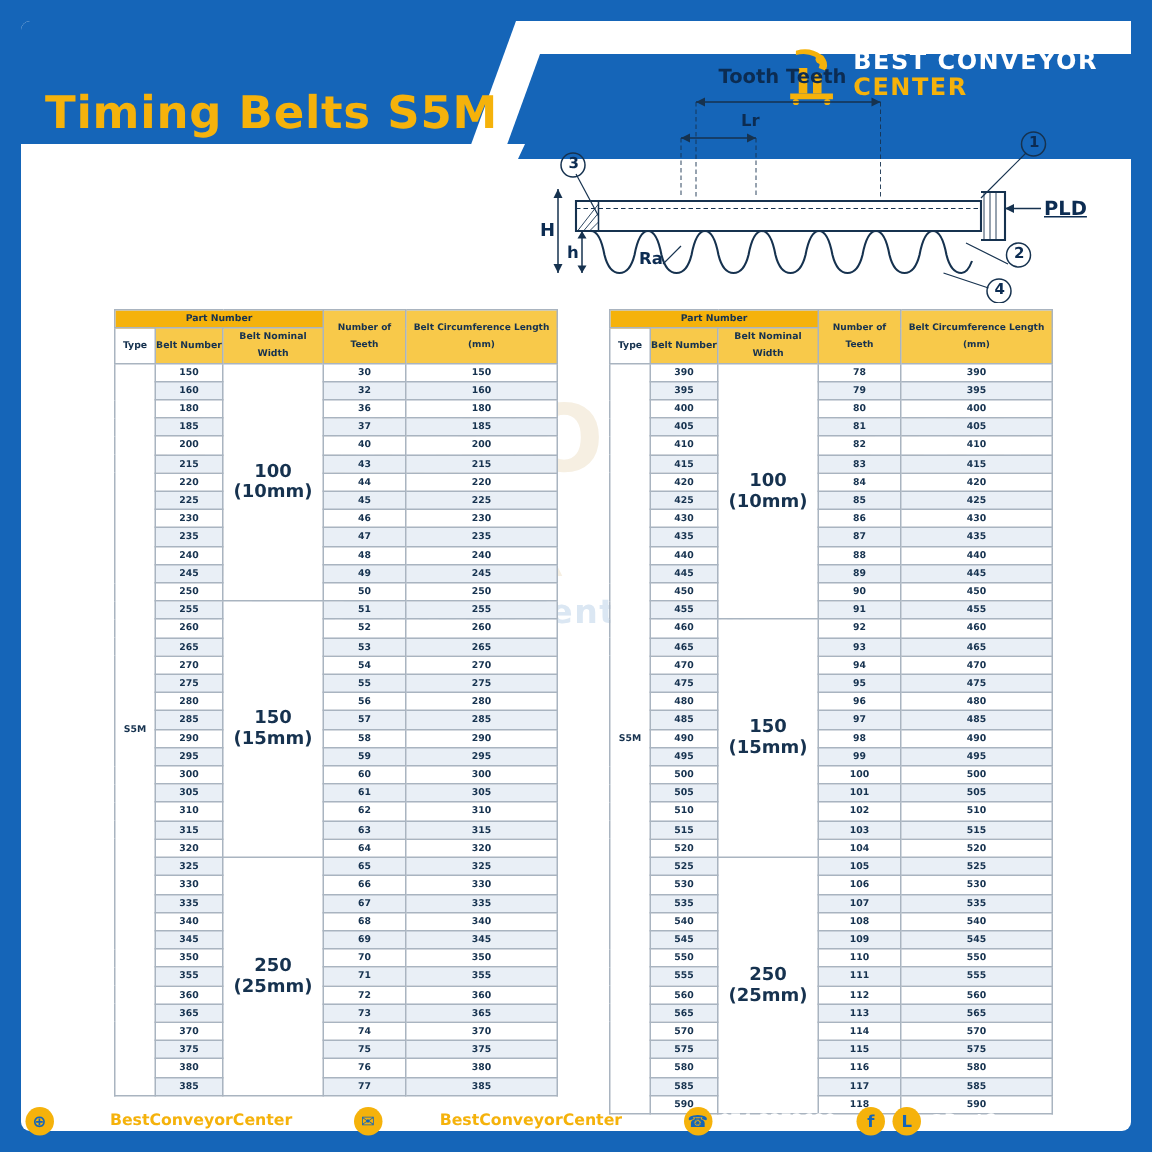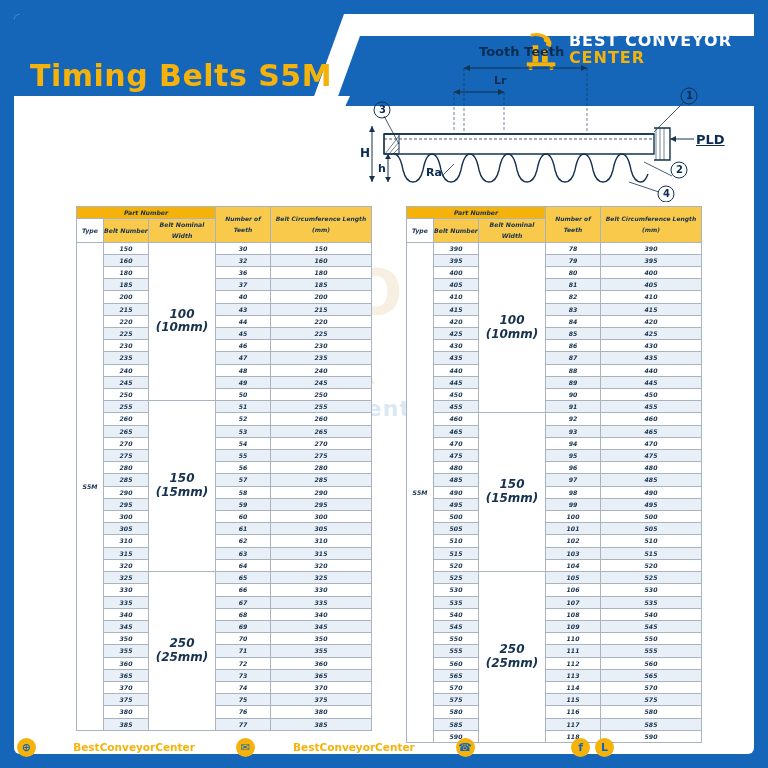--- a/index.html
+++ b/index.html
@@ -93,21 +93,21 @@
   .wm-line3{
     position:absolute;left:20px;top:150px;
     font-size:22px;font-weight:bold;color:#dbe7f3;letter-spacing:1px;
     font-family:"DejaVu Sans",sans-serif;white-space:nowrap;
   }
   .wm-gear{
     position:absolute;left:130px;top:22px;opacity:.5;
   }
 
   
-  .tbl-wrap{position:absolute;top:192px;font-style:italic;}
+  .tbl-wrap{position:absolute;top:192px;}
   .tbl-left{left:62px;}
   .tbl-right{left:392px;}
   table.spec{
     border-collapse:collapse;
     font-family:"DejaVu Sans",sans-serif;
     background:transparent;
   }
   table.spec td,table.spec th{
     border:1px solid #a9b4c0;
     font-size:6.2px;

